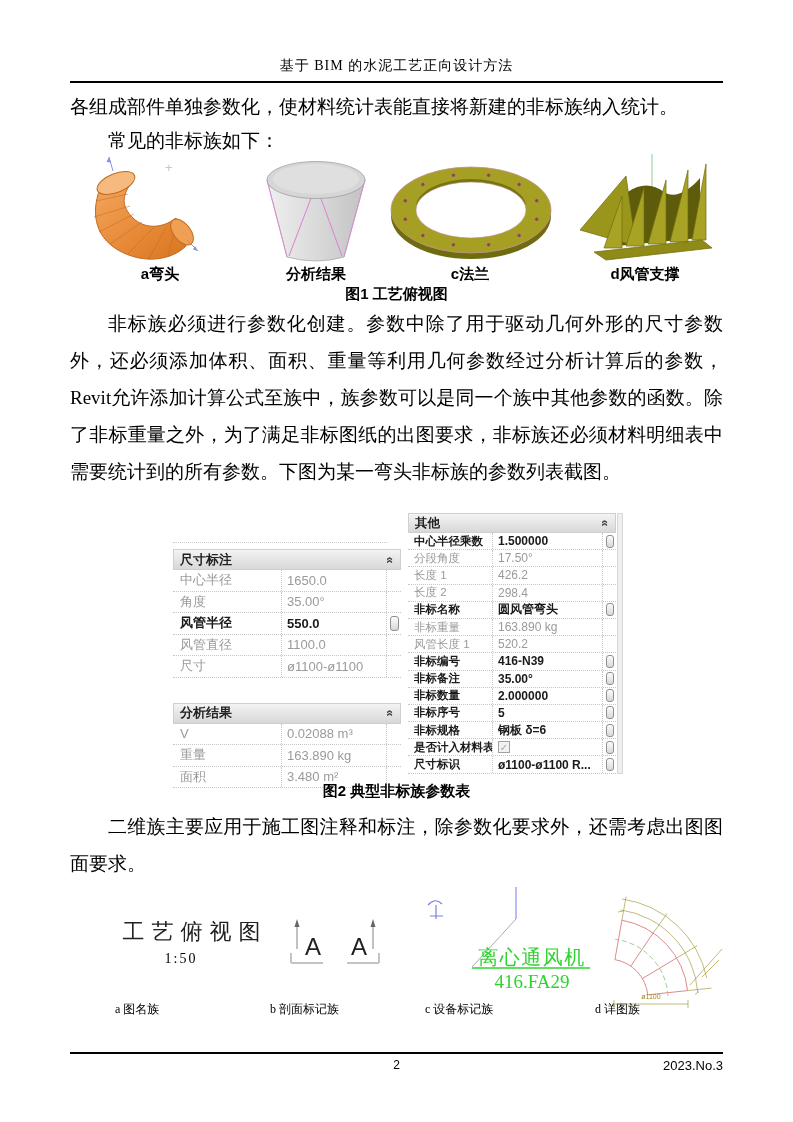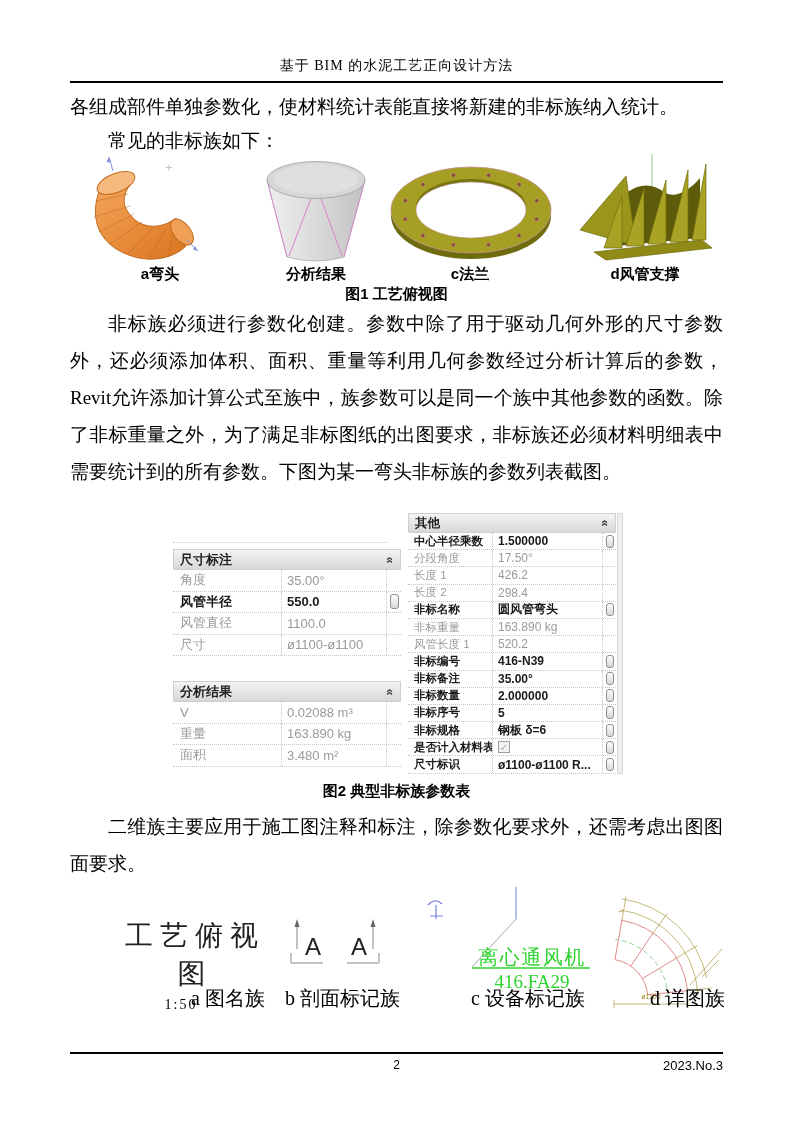--- a/index.html
+++ b/index.html
@@ -17,21 +17,21 @@
   .p1 { top:88px; }
   .p2 { top:122px; text-indent:2em; }
   .p3 { top:305px; text-align:justify; text-indent:2em; }
   .p4 { top:808px; text-align:justify; text-indent:2em; }
 
   
   .figcap { position:absolute; left:0; width:653px; text-align:center;
             font-family:"Liberation Sans","DejaVu Sans",sans-serif; font-weight:bold; font-size:15px; }
   .f1label { position:absolute; text-align:center;
              font-family:"Liberation Sans","DejaVu Sans",sans-serif; font-weight:600; font-size:15px; }
-  .f3label { position:absolute; top:100px; text-align:right; font-size:20px; }
+  .f3label { position:absolute; top:116px; text-align:left; font-size:12px; }
 
   
   .fig1 { position:absolute; top:150px; left:70px; width:653px; height:155px; }
   .fig1 svg { position:absolute; }
   .plus-mark { position:absolute; left:95px; top:10px; color:#c8c8c8; font:13px "Liberation Sans",sans-serif; }
 
   
   .fig2 { position:absolute; top:510px; left:70px; width:653px; height:270px;
           font-family:"Liberation Sans","DejaVu Sans",sans-serif; }
   .lpanel { position:absolute; left:103px; top:3px; width:228px;margin-top:36px; }
@@ -62,21 +62,21 @@
   .rpanel .pbtn { width:8px; height:13px; }
   .gap { height:25px; }
   .cb { width:12px; height:12px; border:1px solid #a0a0a0; background:#f2f2f2; color:#98a898;
         font:10px/11px "Liberation Sans",sans-serif; text-align:center; font-weight:normal; }
   .cap2 { top:782px; }
 
   
   .fig3 { position:absolute; top:885px; left:70px; width:653px; height:150px; }
   .fig3 svg { position:absolute; }
   .f3a { position:absolute; left:40px; top:32px; width:170px; text-align:center; }
-  .f3a-title { font-size:28px; letter-spacing:7px; color:#222; }
+  .f3a-title { font-size:22px; letter-spacing:7px; color:#222; }
   .f3a-scale { font-size:14px; letter-spacing:2px; margin-top:4px; transform:translateX(-14px); }
   .cap3 { top:126px; }
 
   
   .footer-rule  { position:absolute; top:1052px; left:70px; width:653px; border-top:2px solid #000; }
   .footer-page  { position:absolute; top:1058px; left:70px; width:653px; text-align:center;
                   font:12px "Liberation Sans",sans-serif; }
   .footer-issue { position:absolute; top:1058px; right:70px; font:13px "Liberation Sans",sans-serif; }
 </style>
 </head>
@@ -173,20 +173,25 @@
 
   <div class="fig2">
 
     <div class="lpanel">
       <div class="partial-top"></div>
       <div class="ghead">
         <span>尺寸标注</span>
         <span class="chev">«</span>
       </div>
       <div class="prow">
+        <span class="pname">中心半径</span>
+        <span class="pval">1650.0</span>
+        <span class="btncol"></span>
+      </div>
+      <div class="prow">
         <span class="pname">角度</span>
         <span class="pval">35.00°</span>
         <span class="btncol"></span>
       </div>
       <div class="prow ed">
         <span class="pname">风管半径</span>
         <span class="pval">550.0</span>
         <span class="btncol">
             <span class="pbtn"></span>
           </span>

